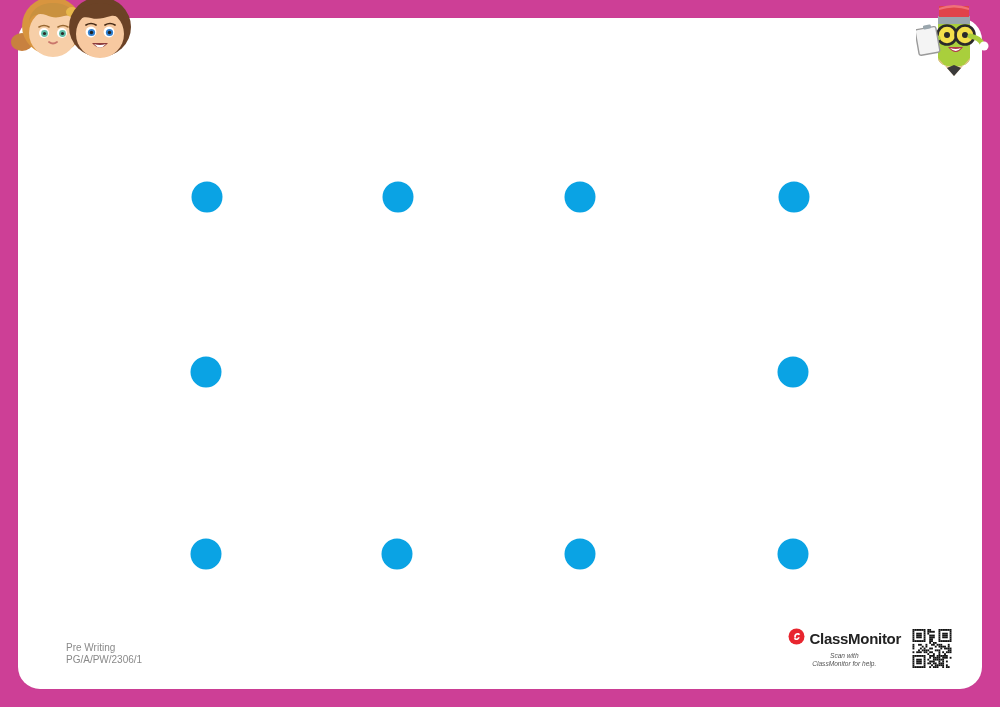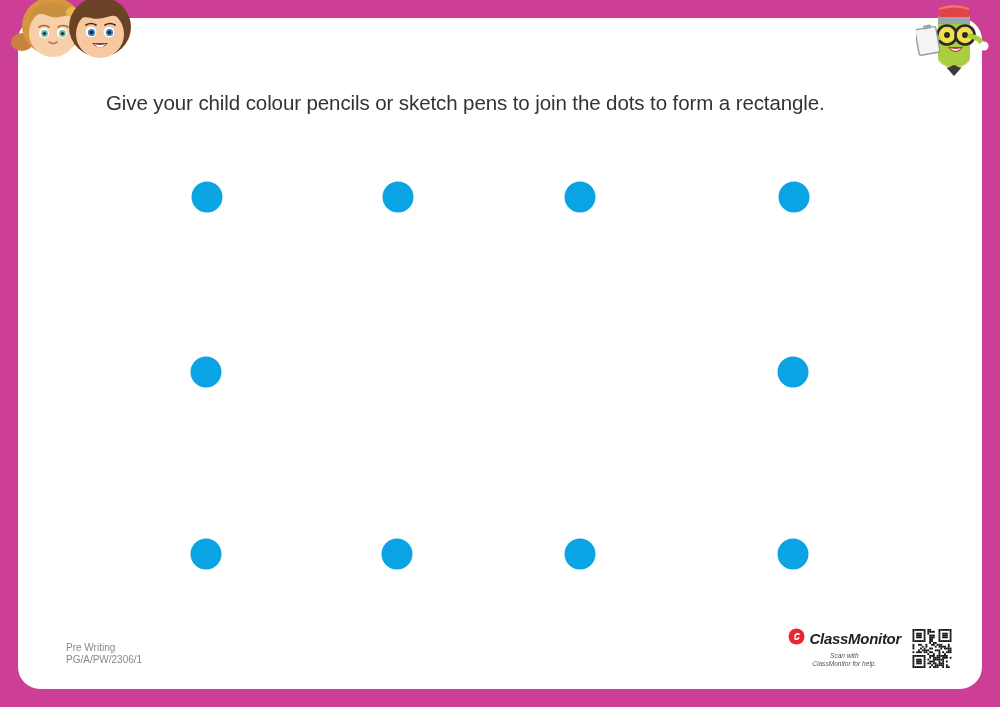--- a/index.html
+++ b/index.html
@@ -95,21 +95,20 @@
     display: flex;
     align-items: center;
     gap: 5px;
   }
   #brand-name {
     font-size: 15px;
     font-weight: bold;
     color: #222222;
     letter-spacing: -0.3px;
     white-space: nowrap;
-    font-style: italic;
   }
   .brand-tagline {
     font-size: 6.6px;
     font-style: italic;
     color: #555555;
     line-height: 8.6px;
     text-align: center;
     white-space: nowrap;
   }
   #brand-tagline-wrap {
@@ -140,21 +139,20 @@
     height: 80px;
   }
 </style>
 </head>
 <body>
 
 <div id="worksheet-page">
 
   <div id="worksheet-card">
 
-    <div id="instruction-text">Give your child colour pencils or sketch pens to join the dots to form a rectangle.</div>
 
     <div id="dot-grid">
         <div class="dot" style="width: 31px; height: 31px; left: 189px; top: 179px; background: rgb(10, 163, 228);"></div>
         <div class="dot" style="width: 31px; height: 31px; left: 380px; top: 179px; background: rgb(10, 163, 228);"></div>
         <div class="dot" style="width: 31px; height: 31px; left: 562px; top: 179px; background: rgb(10, 163, 228);"></div>
         <div class="dot" style="width: 31px; height: 31px; left: 776px; top: 179px; background: rgb(10, 163, 228);"></div>
         <div class="dot" style="width: 31px; height: 31px; left: 188px; top: 354px; background: rgb(10, 163, 228);"></div>
         <div class="dot" style="width: 31px; height: 31px; left: 775px; top: 354px; background: rgb(10, 163, 228);"></div>
         <div class="dot" style="width: 31px; height: 31px; left: 188px; top: 536px; background: rgb(10, 163, 228);"></div>
         <div class="dot" style="width: 31px; height: 31px; left: 379px; top: 536px; background: rgb(10, 163, 228);"></div>

